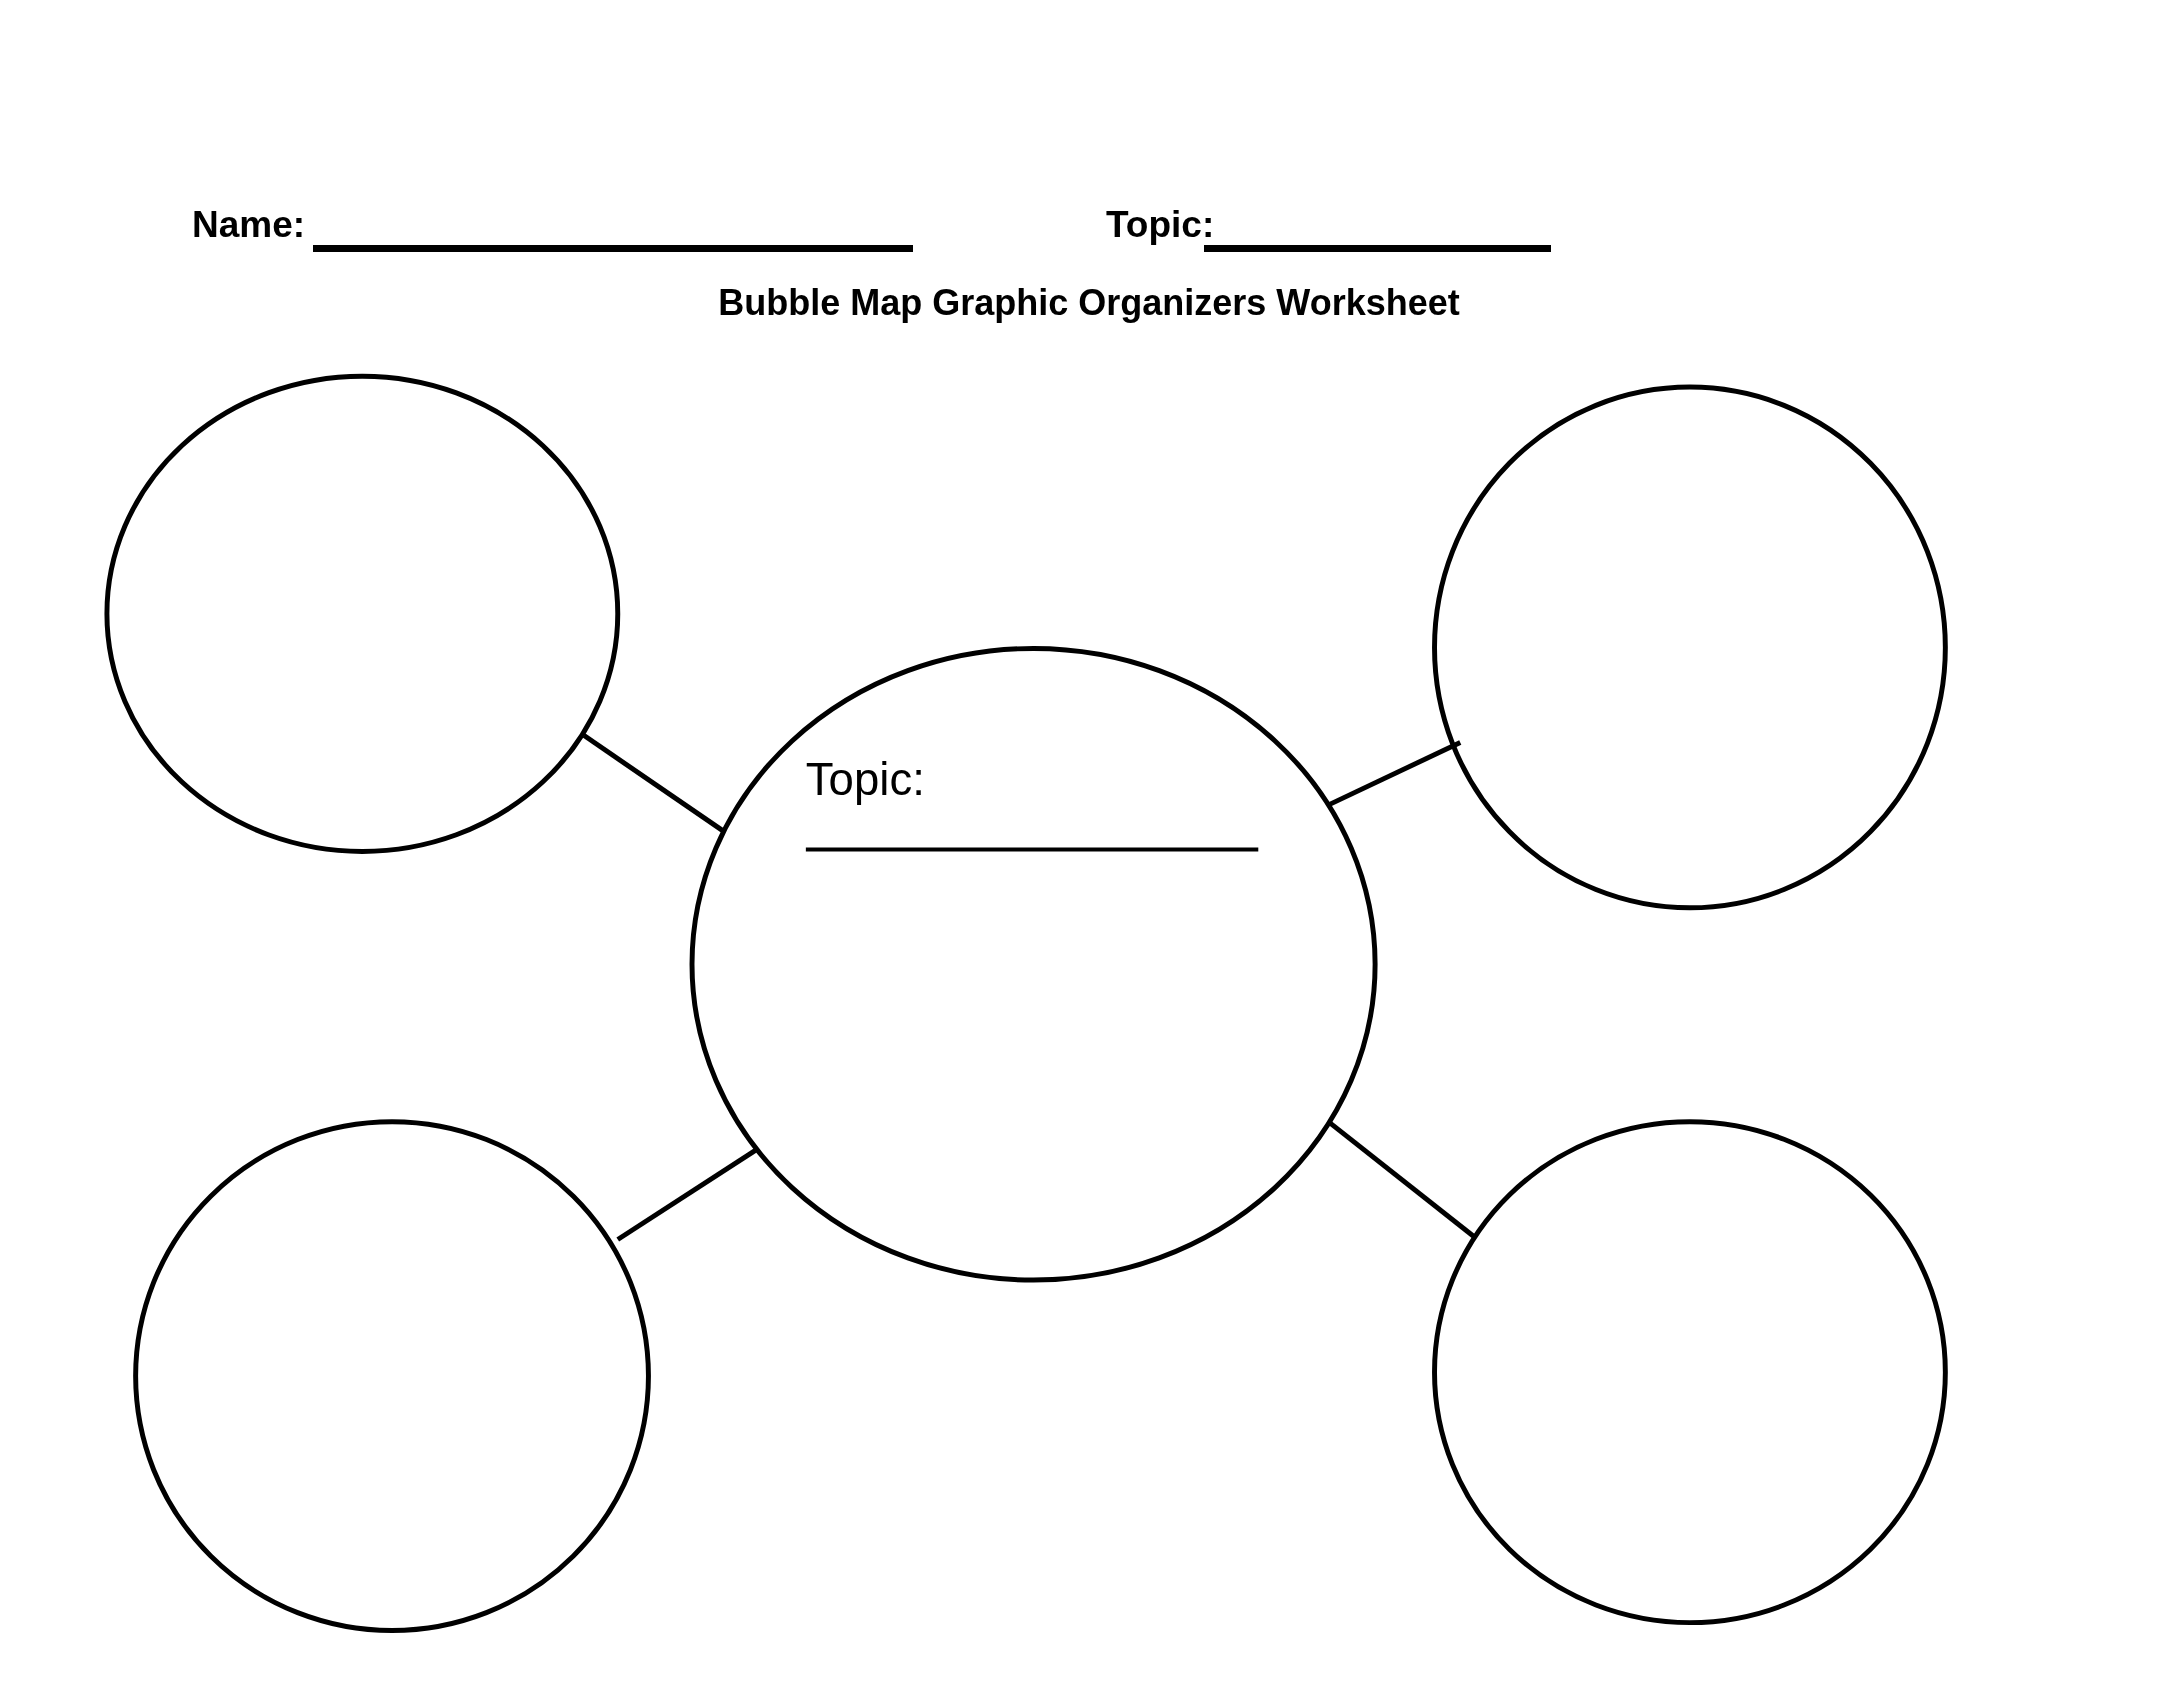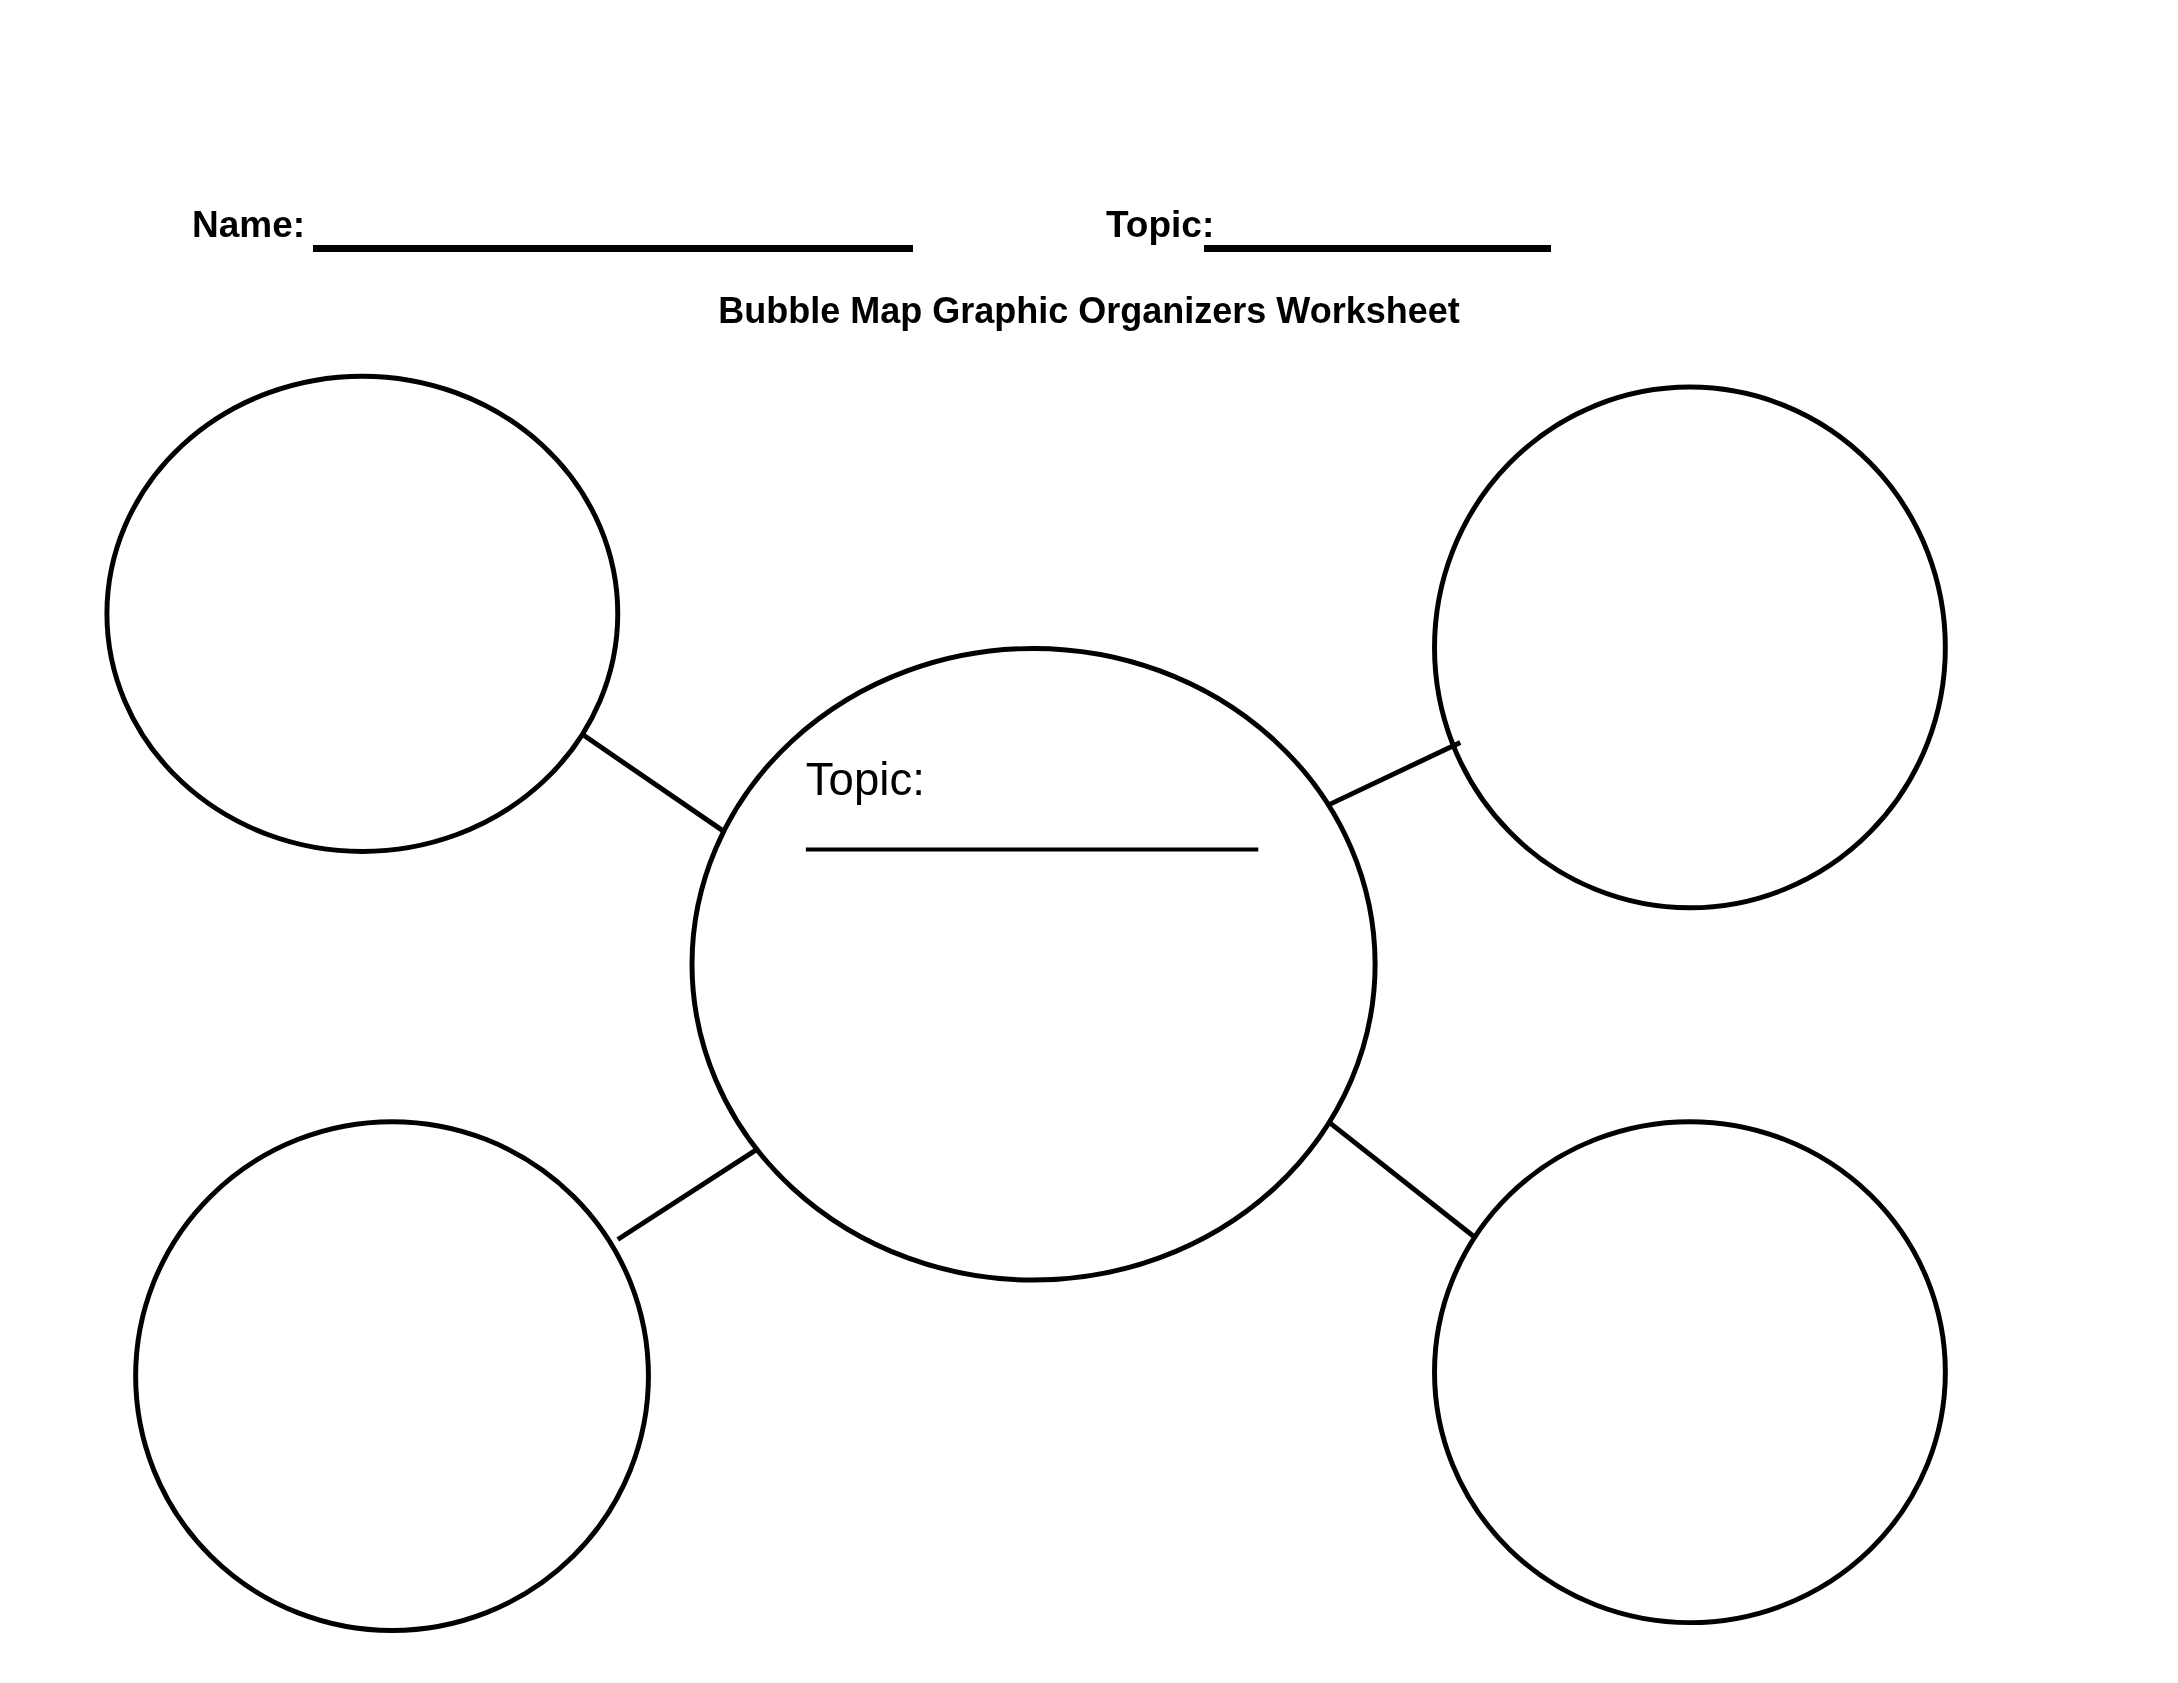--- a/index.html
+++ b/index.html
@@ -28,21 +28,21 @@
   .write-line {
     position: absolute;
     height: 0;
     border-top: 7px solid #000000;
   }
   .name-line { left: 313px; top: 245px; width: 600px; }
   .date-line { left: 1204px; top: 245px; width: 347px; }
   .sheet-title {
     position: absolute;
     left: 0;
-    top: 293px;
+    top: 285px;
     width: 2178px;
     text-align: center;
     font-size: 36px;
     font-weight: bold;
     line-height: 1;
   }
   svg.diagram {
     position: absolute;
     left: 0;
     top: 0;

